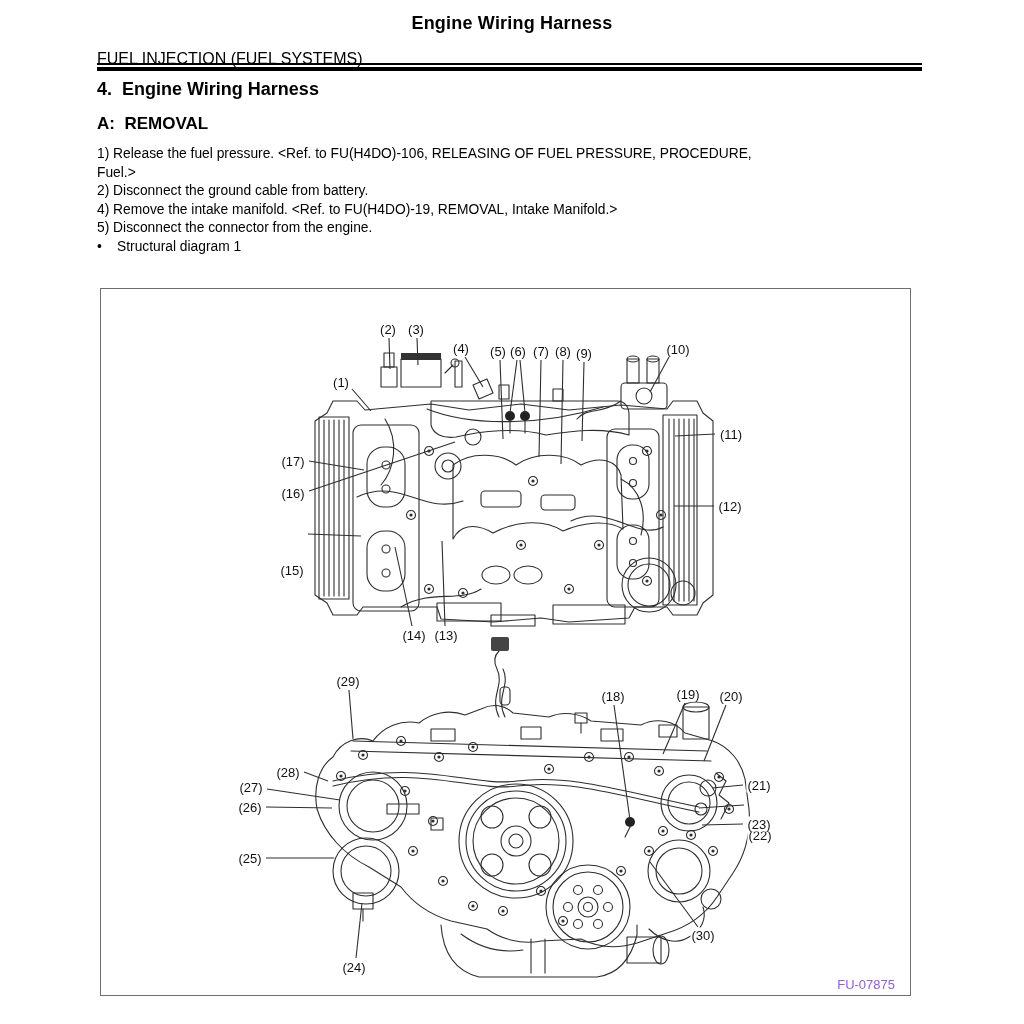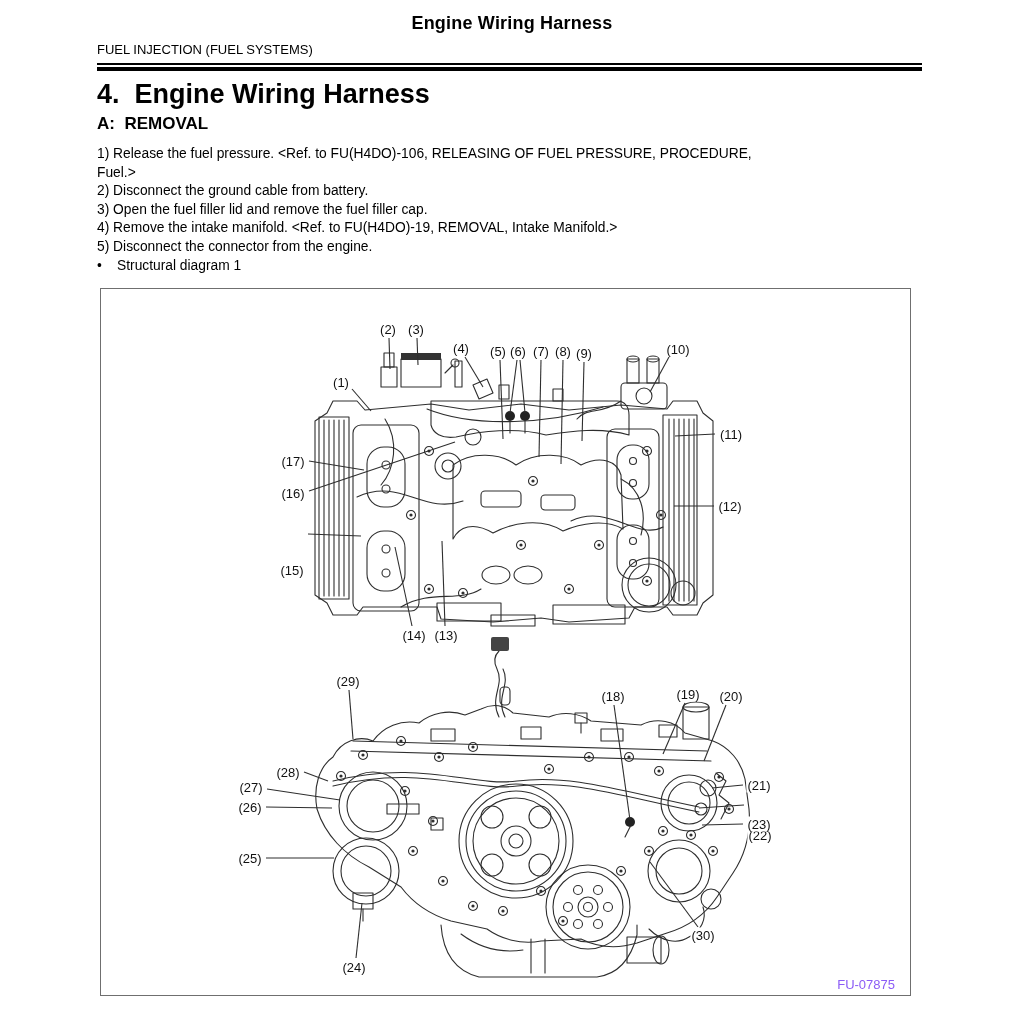--- a/index.html
+++ b/index.html
@@ -1,23 +1,23 @@
 <!DOCTYPE html>
 <html><head>
 <meta charset="utf-8">
 <style>
   html,body{margin:0;padding:0;background:#fff;}
   .page{position:relative;width:1024px;height:1024px;background:#ffffff;
         font-family:"Liberation Sans", sans-serif;color:#000;overflow:hidden;}
   .doc-title{position:absolute;top:13px;left:0;width:1024px;text-align:center;
              font-size:18px;font-weight:bold;letter-spacing:0.2px;}
-  .section-label{position:absolute;top:42px;left:97px;font-size:13px;text-align:center;}
+  .section-label{position:absolute;top:50px;left:97px;font-size:16px;text-align:center;}
   .rule{position:absolute;top:63px;left:97px;width:825px;height:2px;
         border-top:2px solid #000;border-bottom:4px solid #000;}
-  .h2{position:absolute;top:79px;left:97px;font-size:27px;font-weight:bold;white-space:pre-wrap;}
+  .h2{position:absolute;top:79px;left:97px;font-size:18px;font-weight:bold;white-space:pre-wrap;}
   .h3{position:absolute;top:114px;left:97px;font-size:17px;font-weight:bold;white-space:pre-wrap;}
   .steps{position:absolute;top:145px;left:97px;width:830px;font-size:13.8px;line-height:18.6px;}
   .step{white-space:pre-wrap;}
   .bullet-row{display:flex;align-items:flex-start;}
   .bullet-marker{width:20px;font-size:13.8px;}
   .figure{position:absolute;top:288px;left:100px;width:809px;height:706px;
           border:1px solid #6f6f6f;background:#fff;}
   .figure svg{position:absolute;left:0;top:0;}
   .callout{position:absolute;transform:translate(-50%,-50%);font-size:13px;
            color:#111;background:#fff;padding:0 1px;white-space:nowrap;line-height:15px;}
@@ -32,21 +32,20 @@
   <div class="section-label">FUEL INJECTION (FUEL SYSTEMS)</div>
   <div class="rule"></div>
 
   <div class="h2">4.  Engine Wiring Harness</div>
   <div class="h3">A:  REMOVAL</div>
 
   <div class="steps">
     <div class="step">1) Release the fuel pressure. &lt;Ref. to FU(H4DO)-106, RELEASING OF FUEL PRESSURE, PROCEDURE,
 Fuel.&gt;</div>
     <div class="step">2) Disconnect the ground cable from battery.</div>
-    <div class="step">3) Open the fuel filler lid and remove the fuel filler cap.</div>
     <div class="step">4) Remove the intake manifold. &lt;Ref. to FU(H4DO)-19, REMOVAL, Intake Manifold.&gt;</div>
     <div class="step">5) Disconnect the connector from the engine.</div>
     <div class="bullet-row">
       <span class="bullet-marker">•</span>
       <span>Structural diagram 1</span>
     </div>
   </div>
 
   <div class="figure">
     <svg width="809" height="706" viewBox="0 0 809 706">

